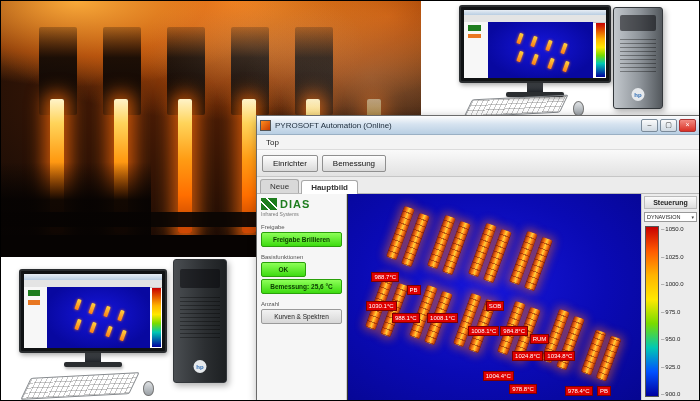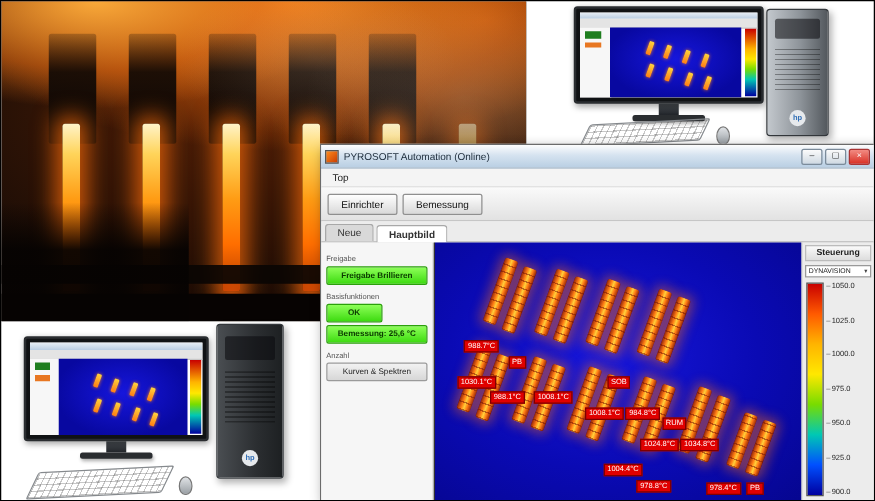--- a/index.html
+++ b/index.html
@@ -214,20 +214,25 @@
     <div class="toolbar">
       <button class="tb-btn">Einrichter</button>
       <button class="tb-btn">Bemessung</button>
     </div>
     <div class="tabstrip" id="tabstrip">
         <div class="tab">Neue</div>
         <div class="tab active">Hauptbild</div>
       </div>
     <div class="content">
       <div class="sidebar">
+        <div class="logo-dias">
+          <span class="dias-mark"></span>
+          <span class="dias-text">DIAS</span>
+          <span class="dias-tag">Infrared Systems</span>
+        </div>
         <div id="sidebar-sections">
             <div class="side-label">Freigabe</div>
             <button class="side-btn green">Freigabe Brillieren</button>
             <div class="side-label">Basisfunktionen</div>
             <button class="side-btn green small">OK</button>
             <button class="side-btn green">Bemessung: 25,6 °C</button>
             <div class="side-label">Anzahl</div>
             <button class="side-btn grey">Kurven &amp; Spektren</button>
           </div>
       </div>

